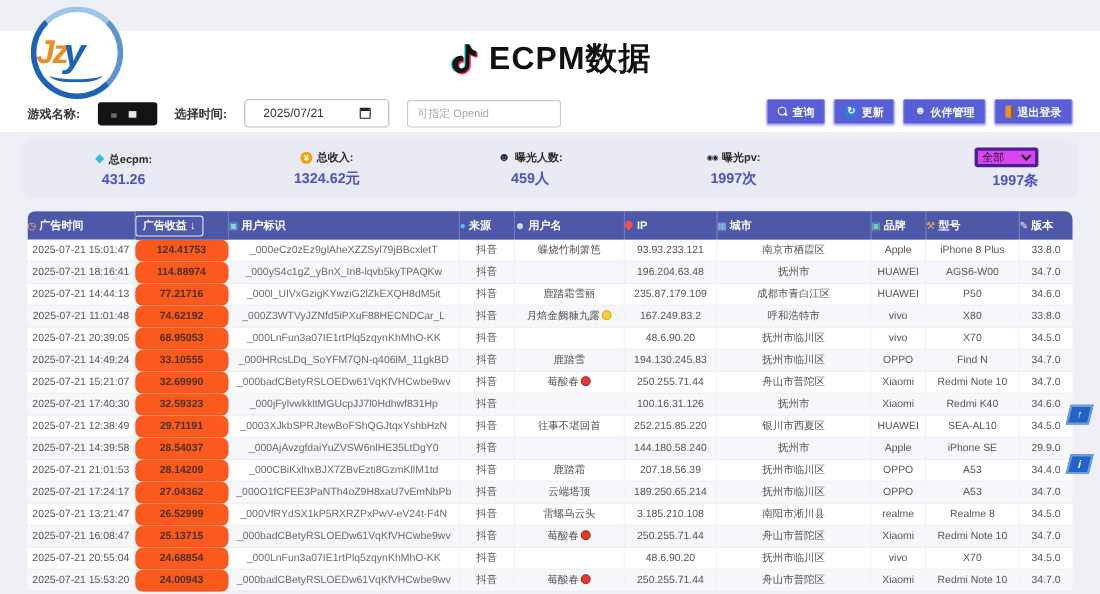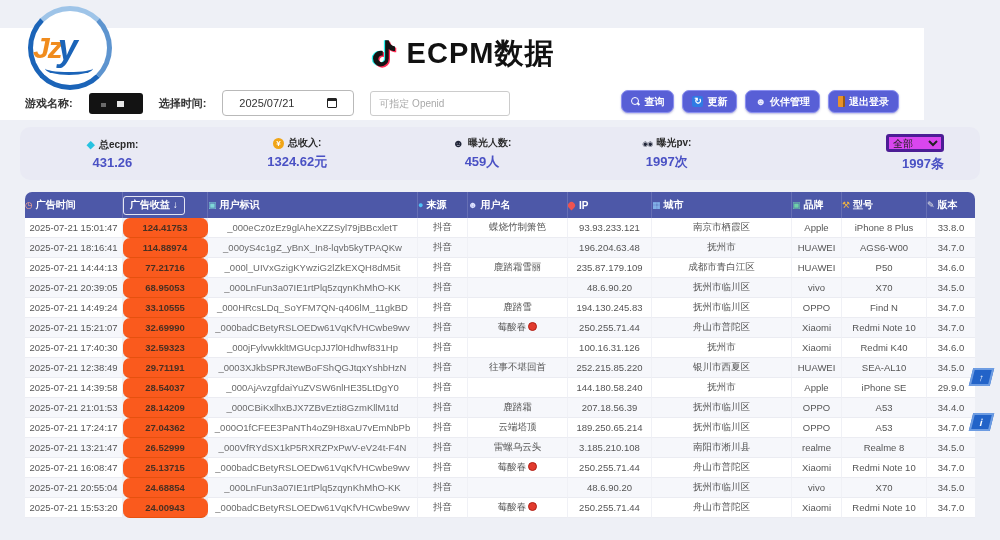--- a/index.html
+++ b/index.html
@@ -1,20 +1,20 @@
 <!DOCTYPE html>
 <html><head>
 <meta charset="utf-8">
 <style>
   * { margin:0; padding:0; box-sizing:border-box; }
   html,body { width:1000px; height:540px; overflow:hidden; }
   body { font-family:"Liberation Sans","DejaVu Sans",sans-serif; background:#eef0f6; position:relative; }
 
   
-  .topcard { position:absolute; left:0; top:28px; width:924px; height:92px; background:#fff; }
+  .topcard { position:absolute; left:0; top:28px; width:1000px; height:92px; background:#fff; }
 
   
   .logo { position:absolute; left:28px; top:6px; width:84px; height:84px; border-radius:50%;
           background:#fff; border:5px solid #1b64b8; border-top-color:#9ec4e8; border-right-color:#5d94cf;
           display:flex; align-items:center; z-index:5; }
   .logo .lg-jz { color:#f08c1e; font-size:30px; font-weight:bold; font-style:italic; letter-spacing:-2px; }
   .logo .lg-y  { color:#1b64b8; font-size:36px; font-weight:bold; font-style:italic; margin-left:-3px; }
   .logo::after { content:""; position:absolute; left:12px; bottom:10px; width:48px; height:10px;
                  border-bottom:3px solid #1b64b8; border-radius:50%; }
 
@@ -31,21 +31,21 @@
   .date-input { width:132px; height:26px; border:1px solid #b9b9b9; border-radius:4px; background:#fff;
                 display:flex; align-items:center; justify-content:space-between; padding:0 16px; font-size:11px; color:#333; }
   .cal-icon { width:10px; height:10px; border:1.5px solid #222; border-radius:1px;
               background:linear-gradient(#222 0 25%, transparent 25%); }
   .openid { width:140px; height:25px; border:1px solid #ccc; border-radius:3px; font-size:10px; padding:0 8px; color:#333;
             font-family:"Liberation Sans",sans-serif; }
   .openid::placeholder { color:#a9a9a9; }
 
   
   .btns { position:absolute; right:25px; top:62px; display:flex; gap:8px; }
-  .btn { height:23px; background:#585fd6; border:1px solid #8a8ff0; color:#fff; border-radius:7px;
+  .btn { height:23px; background:#585fd6; border:1px solid #8a8ff0; color:#fff; border-radius:2px;
          display:flex; align-items:center; gap:4px; padding:0 9px; font-size:10px; font-weight:bold; cursor:pointer;
          box-shadow:0 1px 2px rgba(60,60,160,.35); }
   .ic-search { position:relative; width:9px; height:9px; }
   .ic-search::before { content:""; position:absolute; left:0; top:0; width:6px; height:6px; border:1.5px solid #fff; border-radius:50%; }
   .ic-search::after  { content:""; position:absolute; left:6px; top:6px; width:3px; height:1.5px; background:#fff; transform:rotate(45deg); }
   .ic-refresh { width:11px; height:11px; background:#2f7be4; border-radius:2px; color:#fff; font-size:9px;
                 line-height:11px; text-align:center; }
   .ic-person { font-size:10px; color:#e8eaff; line-height:10px; }
   .ic-door { width:7px; height:11px; background:#e8922a; border-radius:1px; border-right:2px solid #9c5a12; }
 
@@ -248,20 +248,32 @@
           <td class="uid">_000l_UIVxGzigKYwziG2lZkEXQH8dM5it</td>
           <td>抖音</td>
           <td>鹿踏霜雪丽</td>
           <td>235.87.179.109</td>
           <td>成都市青白江区</td>
           <td>HUAWEI</td>
           <td>P50</td>
           <td>34.6.0</td>
         </tr>
         <tr>
+          <td>2025-07-21 11:01:48</td>
+          <td class="rev">74.62192</td>
+          <td class="uid">_000Z3WTVyJZNfd5iPXuF88HECNDCar_L</td>
+          <td>抖音</td>
+          <td>月焙金阙糠九露<span class="emoji-dot emoji-smiley"></span></td>
+          <td>167.249.83.2</td>
+          <td>呼和浩特市</td>
+          <td>vivo</td>
+          <td>X80</td>
+          <td>33.8.0</td>
+        </tr>
+        <tr>
           <td>2025-07-21 20:39:05</td>
           <td class="rev">68.95053</td>
           <td class="uid">_000LnFun3a07IE1rtPlq5zqynKhMhO-KK</td>
           <td>抖音</td>
           <td></td>
           <td>48.6.90.20</td>
           <td>抚州市临川区</td>
           <td>vivo</td>
           <td>X70</td>
           <td>34.5.0</td>

